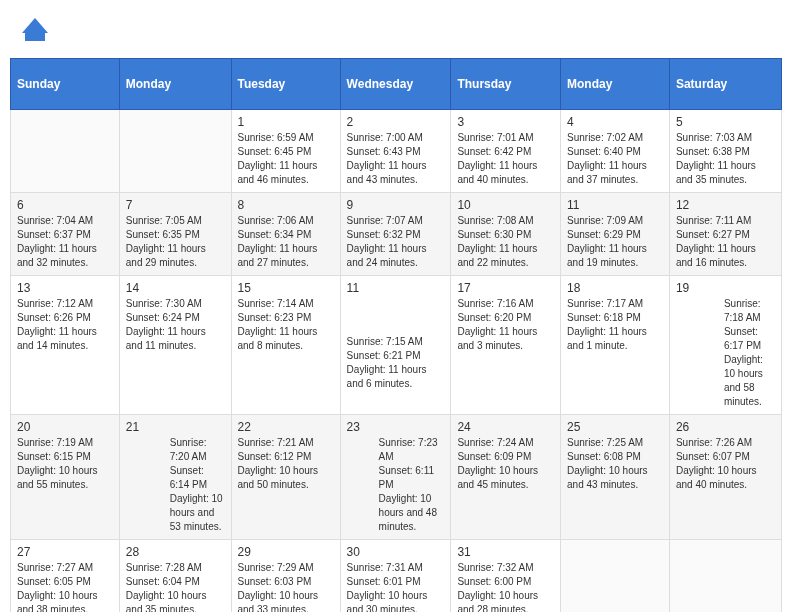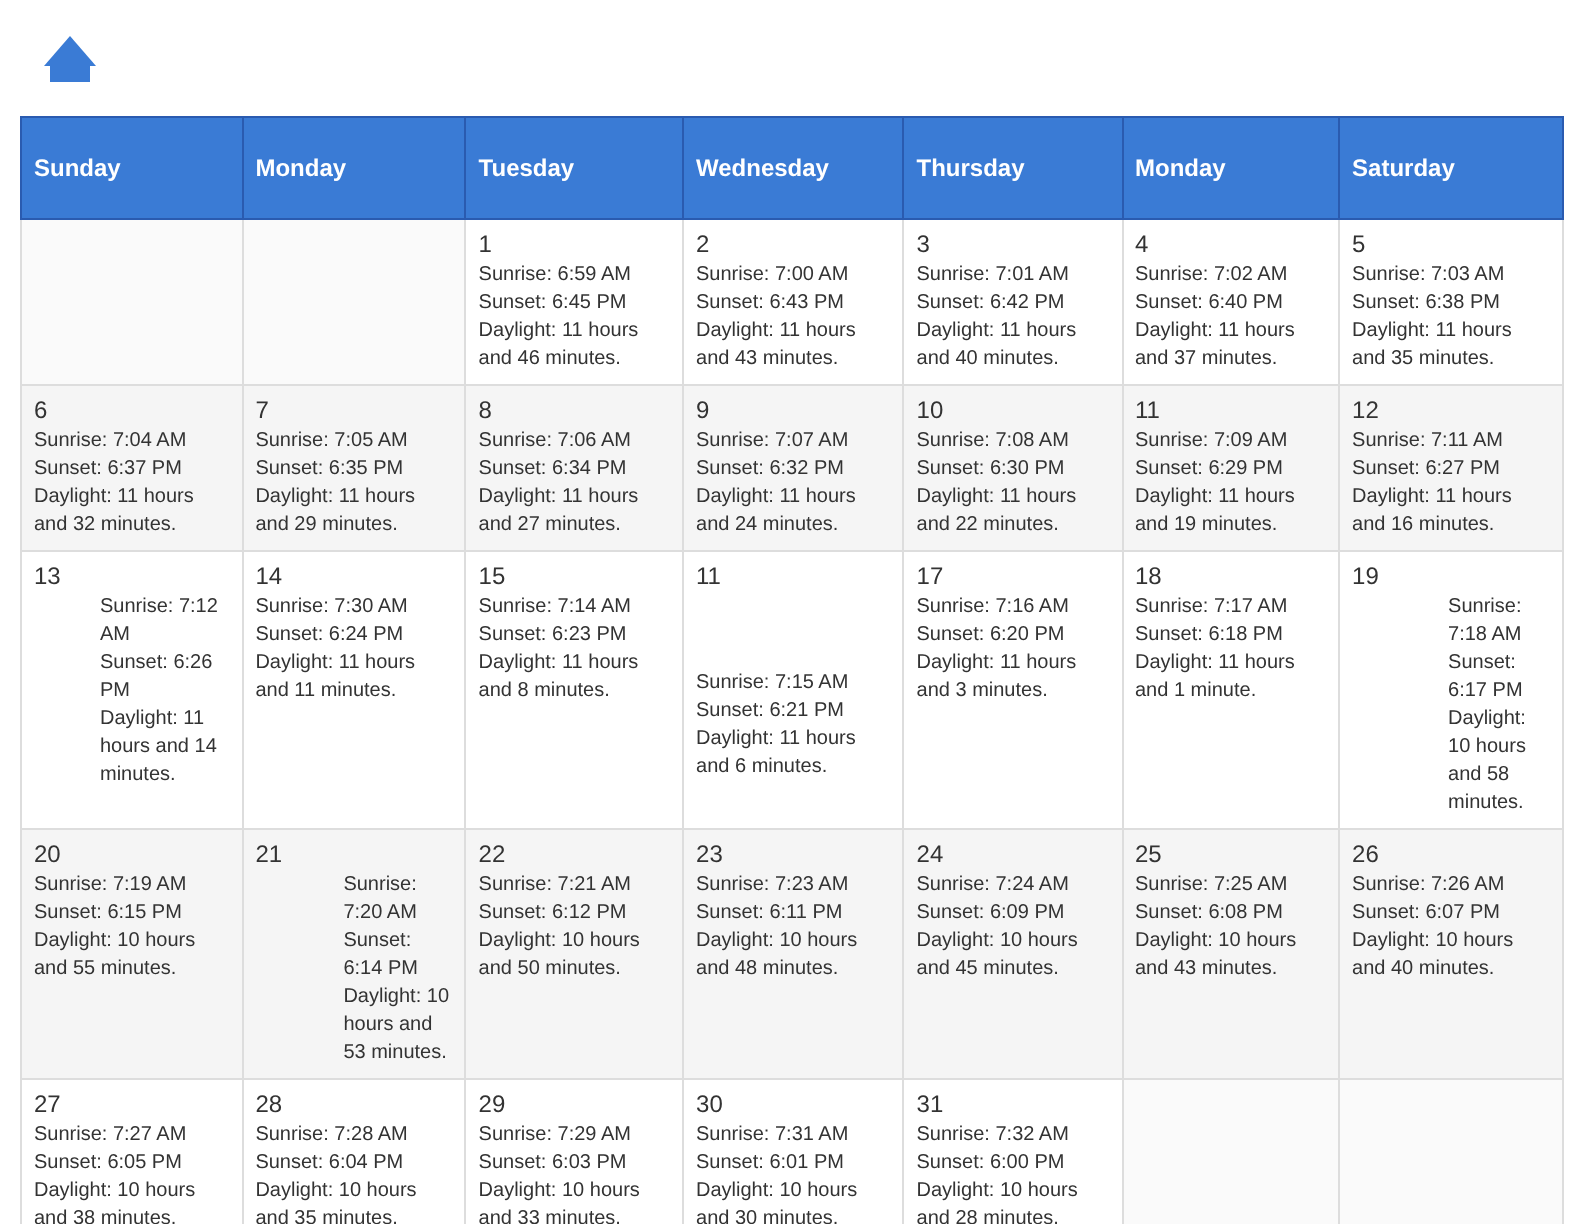--- a/index.html
+++ b/index.html
@@ -206,21 +206,21 @@
         <td>
           <span class="day-number">12</span>
           <div class="day-info" style="white-space: pre-line;">Sunrise: 7:11 AM
 Sunset: 6:27 PM
 Daylight: 11 hours and 16 minutes.</div>
         </td>
       </tr>
       <tr>
         <td>
           <span class="day-number">13</span>
-          <div class="day-info" style="white-space: pre-line; margin-left: 33px;">Sunrise: 7:12 AM
+          <div class="day-info" style="white-space: pre-line;">Sunrise: 7:12 AM
 Sunset: 6:26 PM
 Daylight: 11 hours and 14 minutes.</div>
         </td>
         <td>
           <span class="day-number">14</span>
           <div class="day-info" style="white-space: pre-line;">Sunrise: 7:30 AM
 Sunset: 6:24 PM
 Daylight: 11 hours and 11 minutes.</div>
         </td>
         <td>
@@ -268,21 +268,21 @@
 Daylight: 10 hours and 53 minutes.</div>
         </td>
         <td>
           <span class="day-number">22</span>
           <div class="day-info" style="white-space: pre-line;">Sunrise: 7:21 AM
 Sunset: 6:12 PM
 Daylight: 10 hours and 50 minutes.</div>
         </td>
         <td>
           <span class="day-number">23</span>
-          <div class="day-info" style="white-space: pre-line;">Sunrise: 7:23 AM
+          <div class="day-info" style="white-space: pre-line; margin-left: 32px;">Sunrise: 7:23 AM
 Sunset: 6:11 PM
 Daylight: 10 hours and 48 minutes.</div>
         </td>
         <td>
           <span class="day-number">24</span>
           <div class="day-info" style="white-space: pre-line;">Sunrise: 7:24 AM
 Sunset: 6:09 PM
 Daylight: 10 hours and 45 minutes.</div>
         </td>
         <td>

